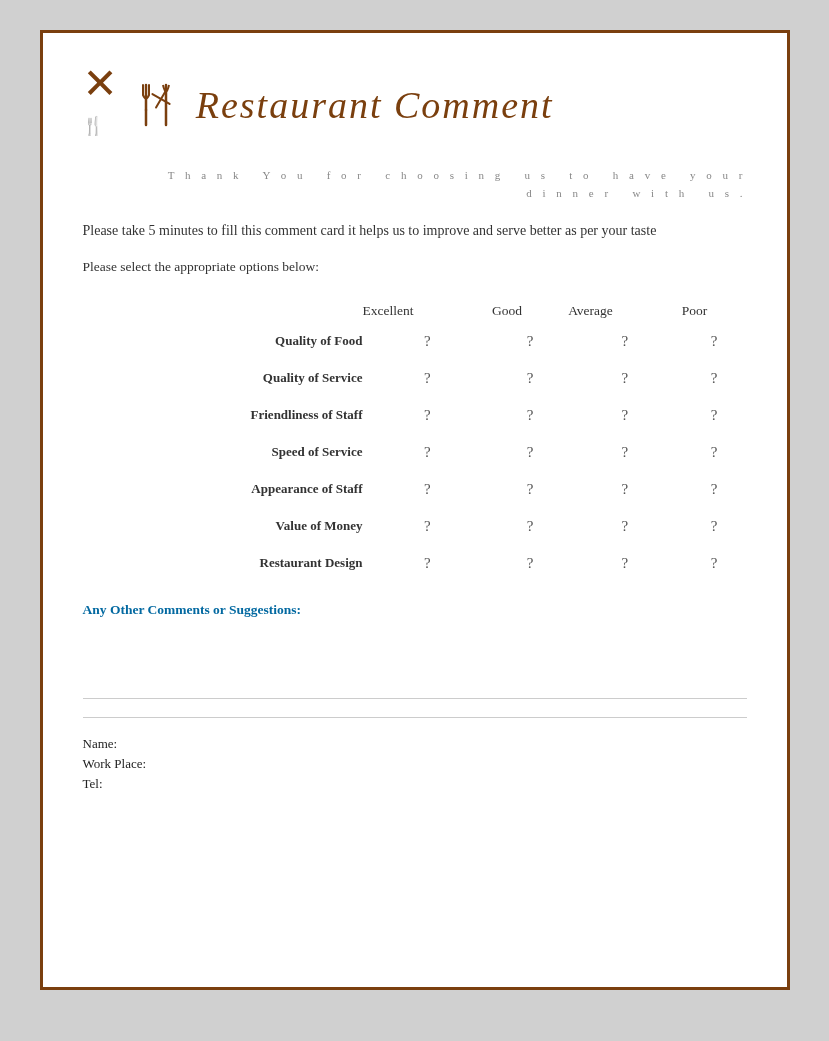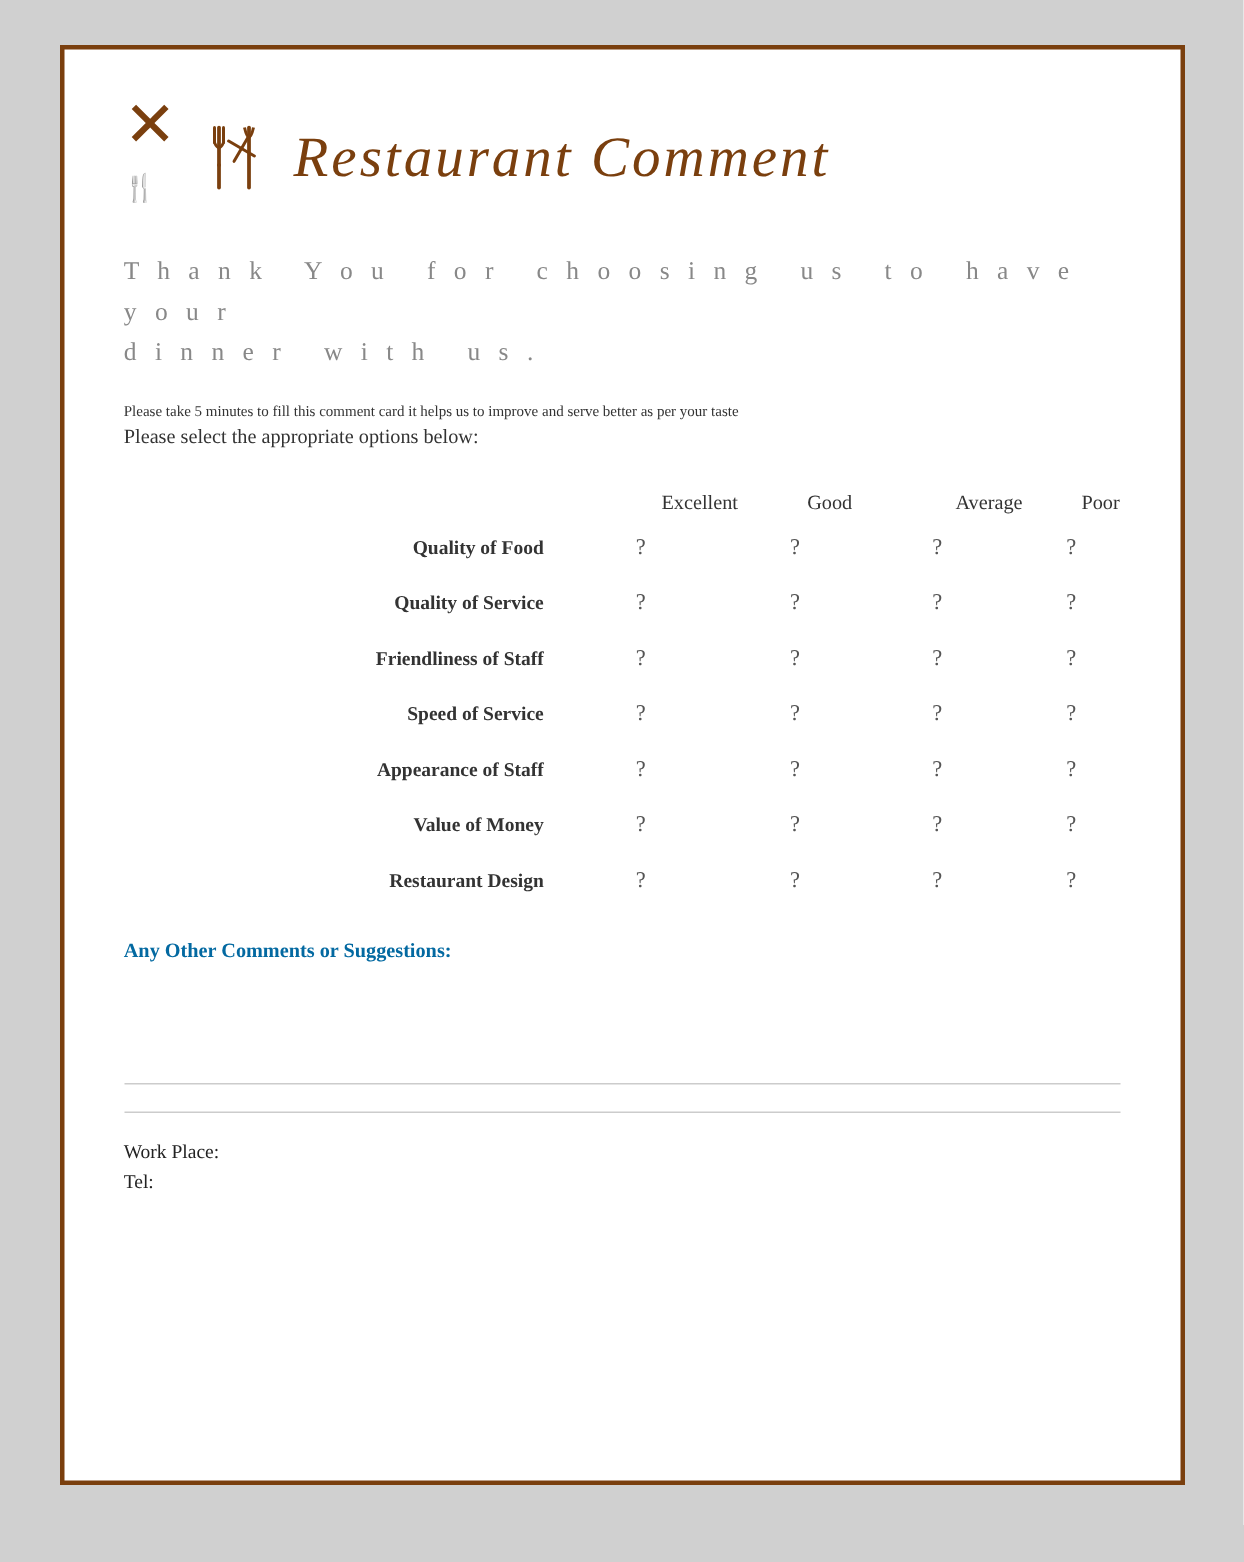--- a/index.html
+++ b/index.html
@@ -32,49 +32,50 @@
       line-height: 1;
     }
     .title {
       font-size: 38px;
       color: #7a3f0e;
       font-family: Georgia, serif;
       font-style: italic;
       letter-spacing: 2px;
     }
     .thank-you {
-      text-align: left;
-      font-size: 17px;
+      text-align: right;
+      font-size: 11px;
       color: #888;
       letter-spacing: 4px;
       margin-bottom: 18px;
       line-height: 1.6;
     }
     .description {
-      font-size: 10px;
-      color: #333;
+      font-size: 14px;
+      color: #333;
+      margin-bottom: 16px;
       line-height: 1.6;
     }
     .instruction {
       font-size: 13.5px;
       color: #333;
       margin-bottom: 24px;
     }
     .rating-table {
       width: 100%;
       border-collapse: collapse;
       margin-bottom: 20px;
     }
     .rating-table thead th {
       font-size: 13.5px;
       color: #333;
       font-weight: normal;
       font-family: Georgia, serif;
       padding: 4px 0;
-      text-align: right;
+      text-align: left;
     }
     .rating-table thead th:first-child {
       text-align: left;
       width: 280px;
     }
     .rating-table tbody tr td {
       padding: 10px 0;
       font-size: 13.5px;
       color: #333;
       text-align: center;
@@ -221,17 +222,18 @@
   </table>
 
   <div class="comments-section">
     <p class="comments-label">Any Other Comments or Suggestions:</p>
     <div style="height:40px;"></div>
     <hr class="divider">
     <hr class="divider2">
   </div>
 
   <div class="optional-section">
+    <p class="optional-field">Name:</p>
     <p class="optional-field">Work Place:</p>
     <p class="optional-field">Tel:</p>
   </div>
 
 </div>
 
 </body></html>

